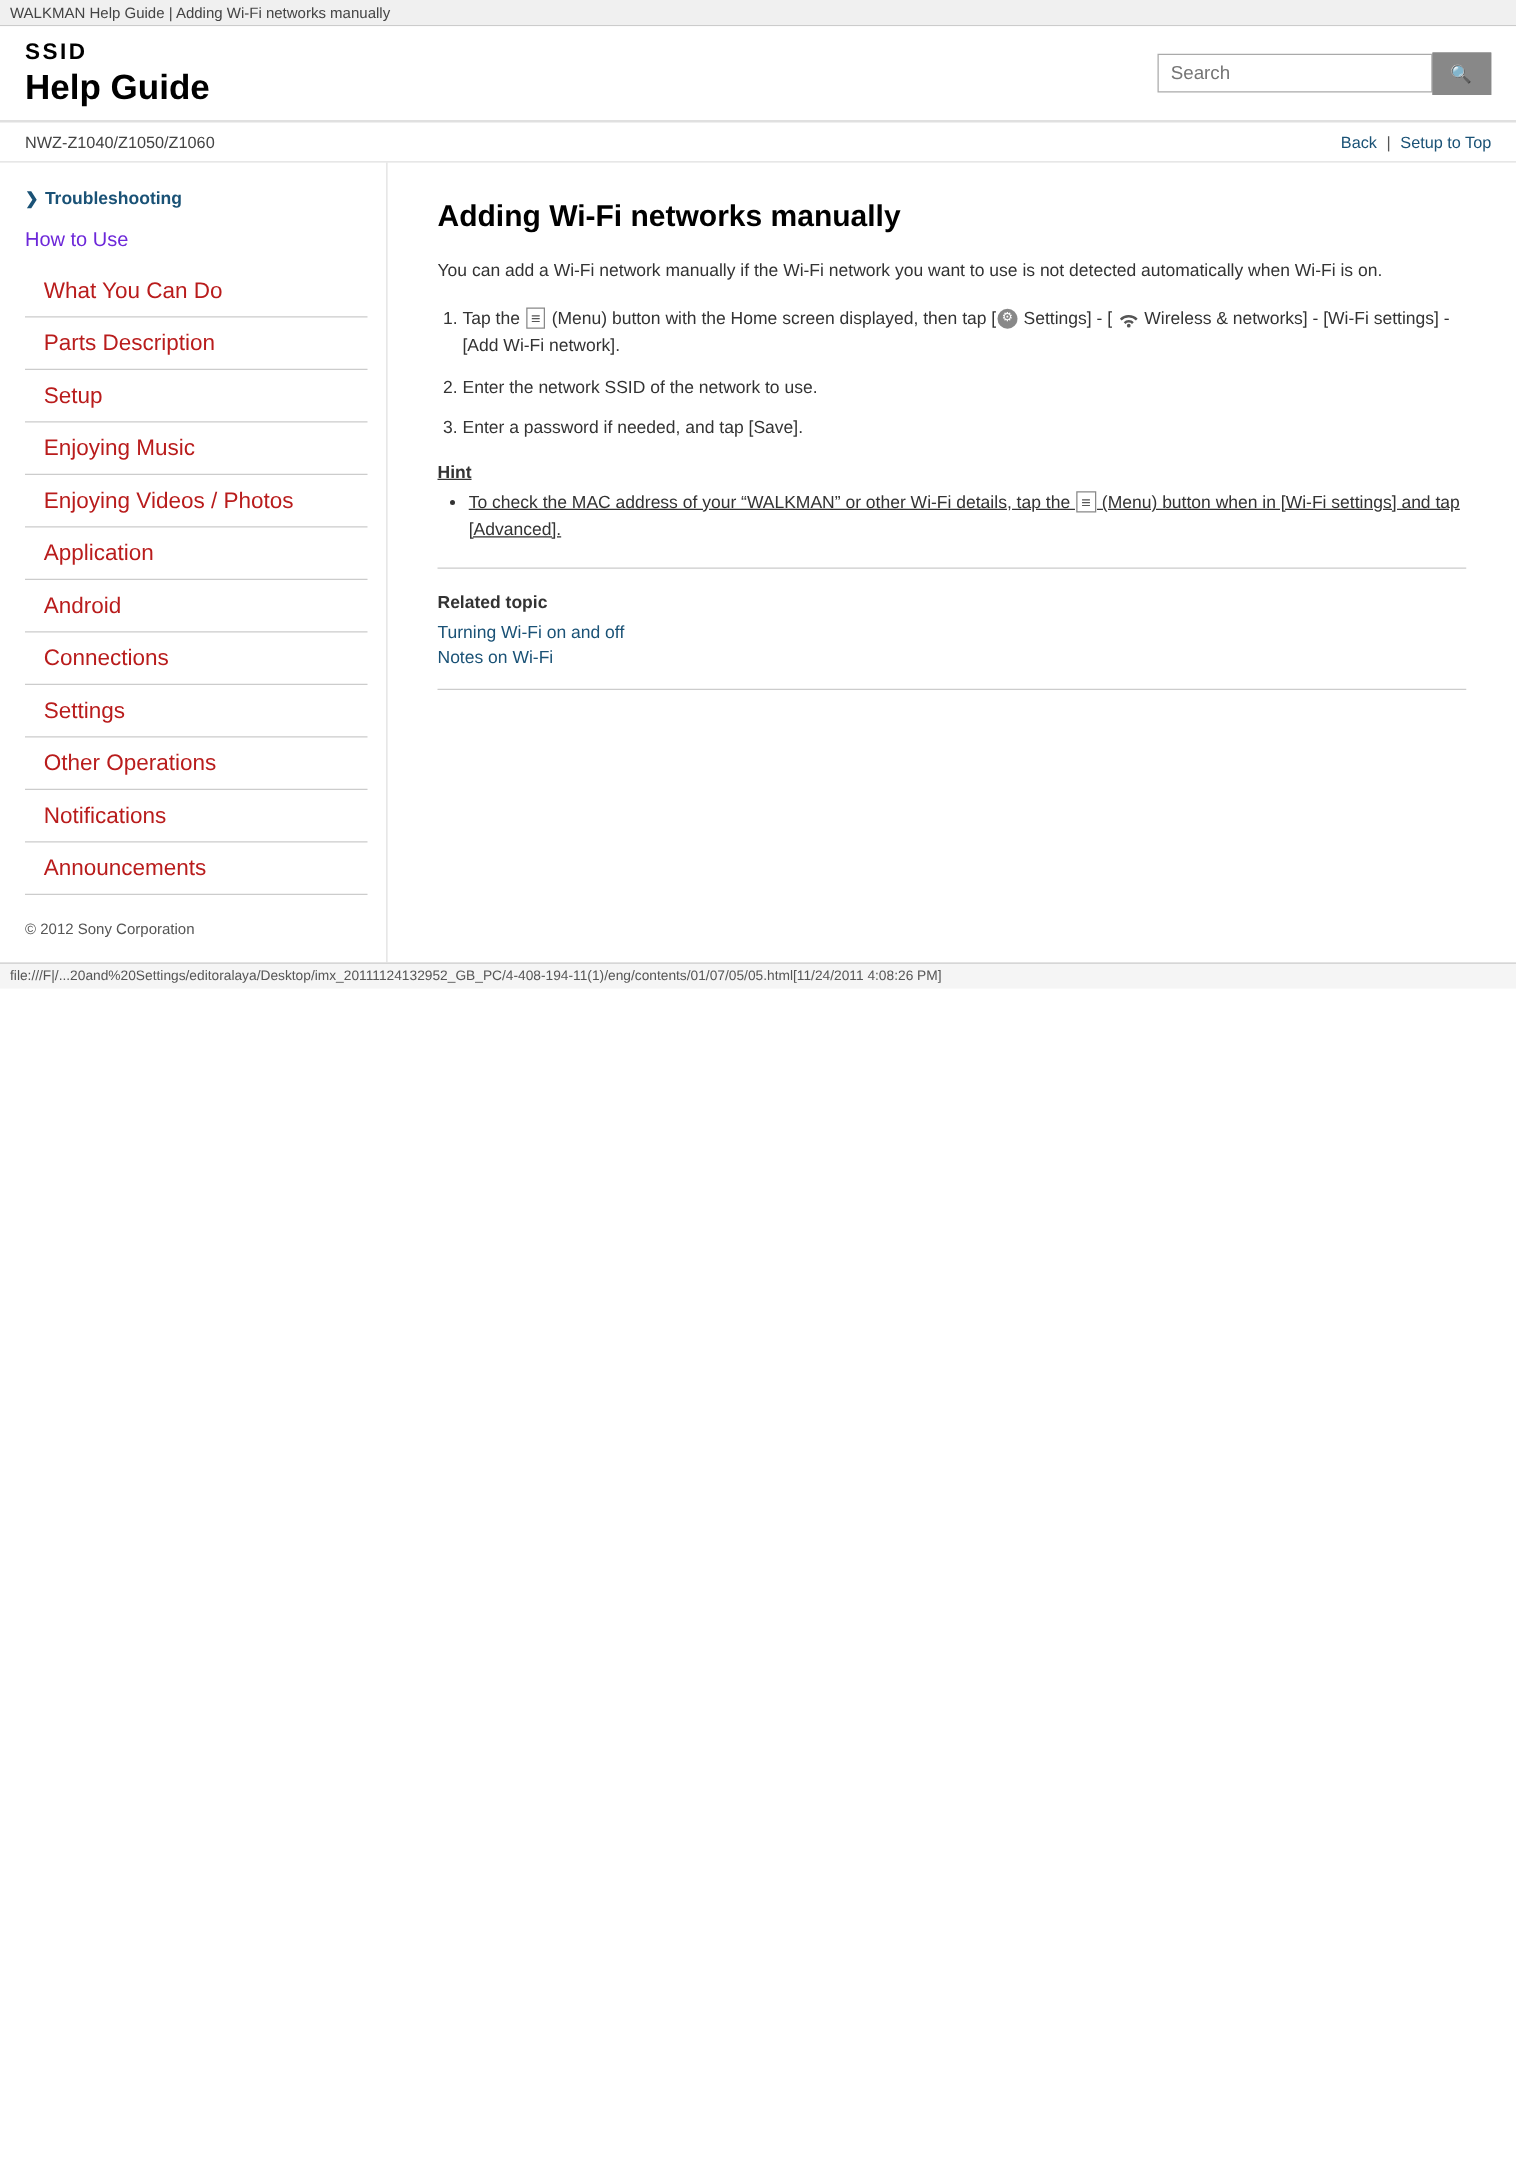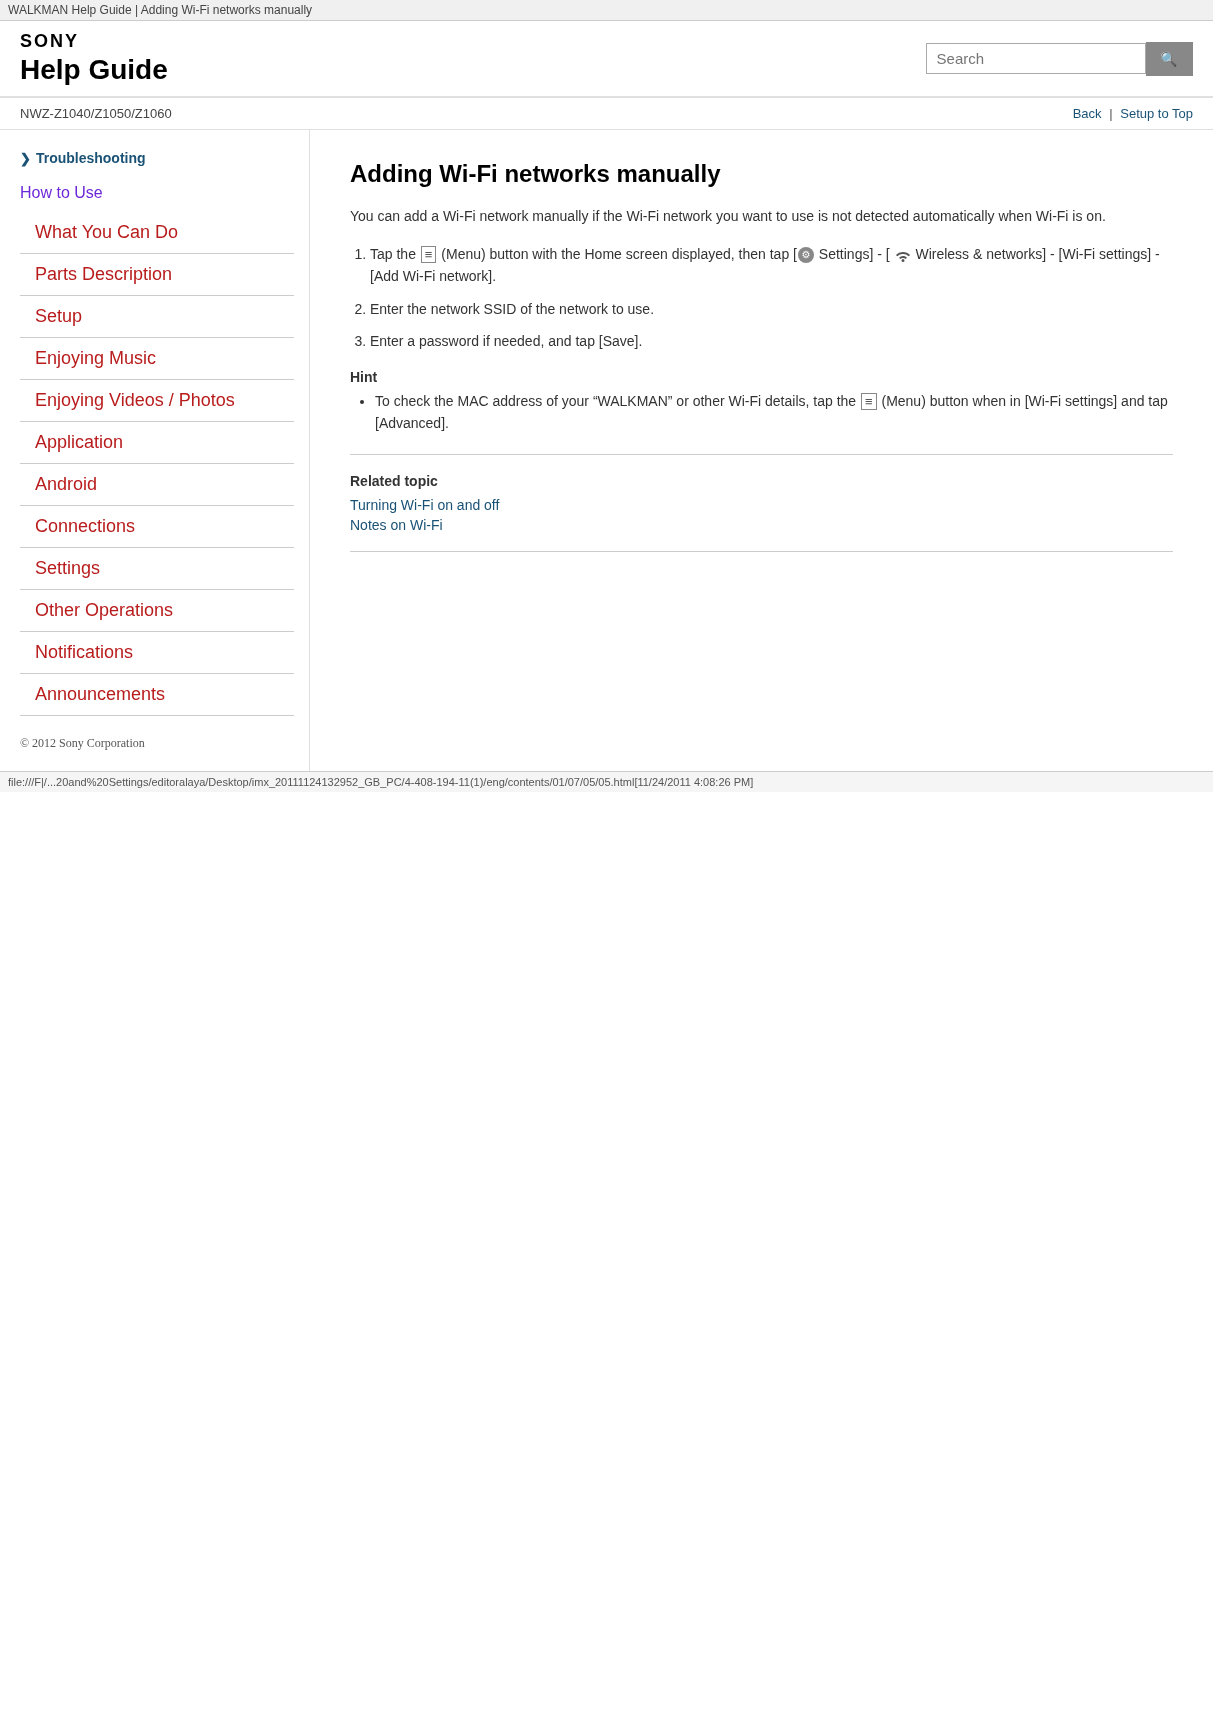--- a/index.html
+++ b/index.html
@@ -124,21 +124,20 @@
       display: block;
       padding: 10px 5px 10px 15px;
       color: #b91c1c;
       text-decoration: none;
       font-size: 18px;
     }
     .sidebar-footer {
       margin-top: 20px;
       font-size: 12px;
       color: #555;
-      font-family: Liberation Serif, serif;
     }
     .main-content {
       flex: 1;
       padding: 30px 40px;
     }
     .article-title {
       font-size: 24px;
       font-weight: bold;
       color: #000;
       margin-bottom: 18px;
@@ -153,20 +152,21 @@
       margin-left: 20px;
       margin-bottom: 16px;
     }
     .steps-list li {
       margin-bottom: 10px;
       line-height: 1.6;
       font-size: 14px;
     }
     .hint-box {
       margin-bottom: 20px;
+      text-decoration: underline;
     }
     .hint-label {
       font-weight: bold;
       font-size: 14px;
       margin-bottom: 5px;
     }
     .hint-list {
       list-style: disc;
       margin-left: 25px;
     }
@@ -236,21 +236,21 @@
   </style>
 </head>
 <body>
 
 <div class="browser-title-bar">
   <span>WALKMAN Help Guide | Adding Wi-Fi networks manually</span>
 </div>
 
 <div class="header">
   <div class="header-left">
-    <div class="sony-logo">SONY</div>
+    <div class="sony-logo">SSID</div>
     <div class="help-guide-title">Help Guide</div>
   </div>
   <div class="search-area">
     <input class="search-input" type="text" placeholder="Search" style="">
     <button class="search-button">🔍</button>
   </div>
 </div>
 
 <div class="subheader">
   <span class="model-text">NWZ-Z1040/Z1050/Z1060</span>

